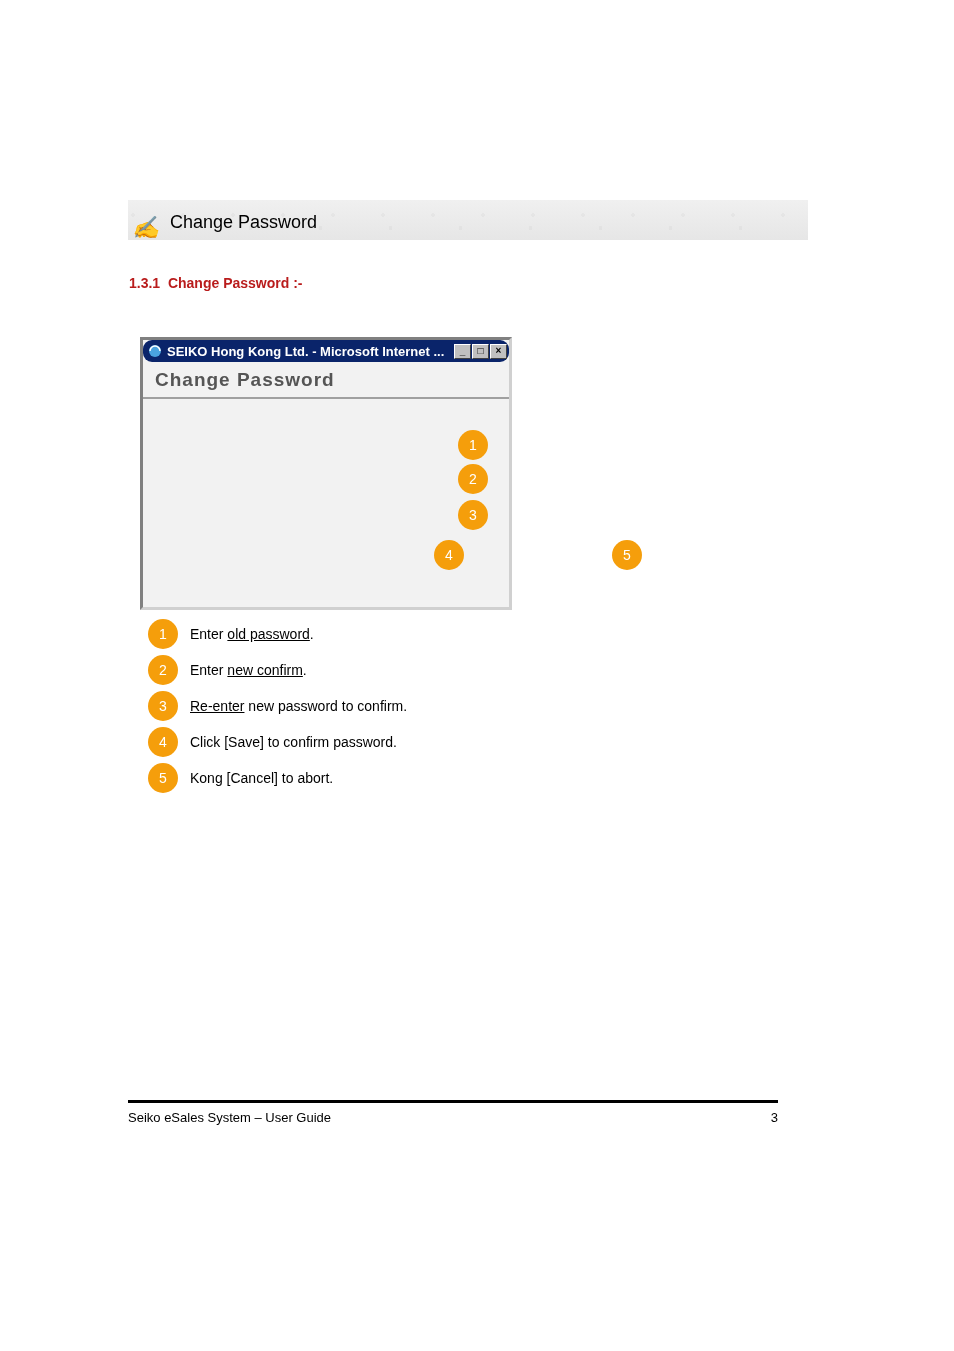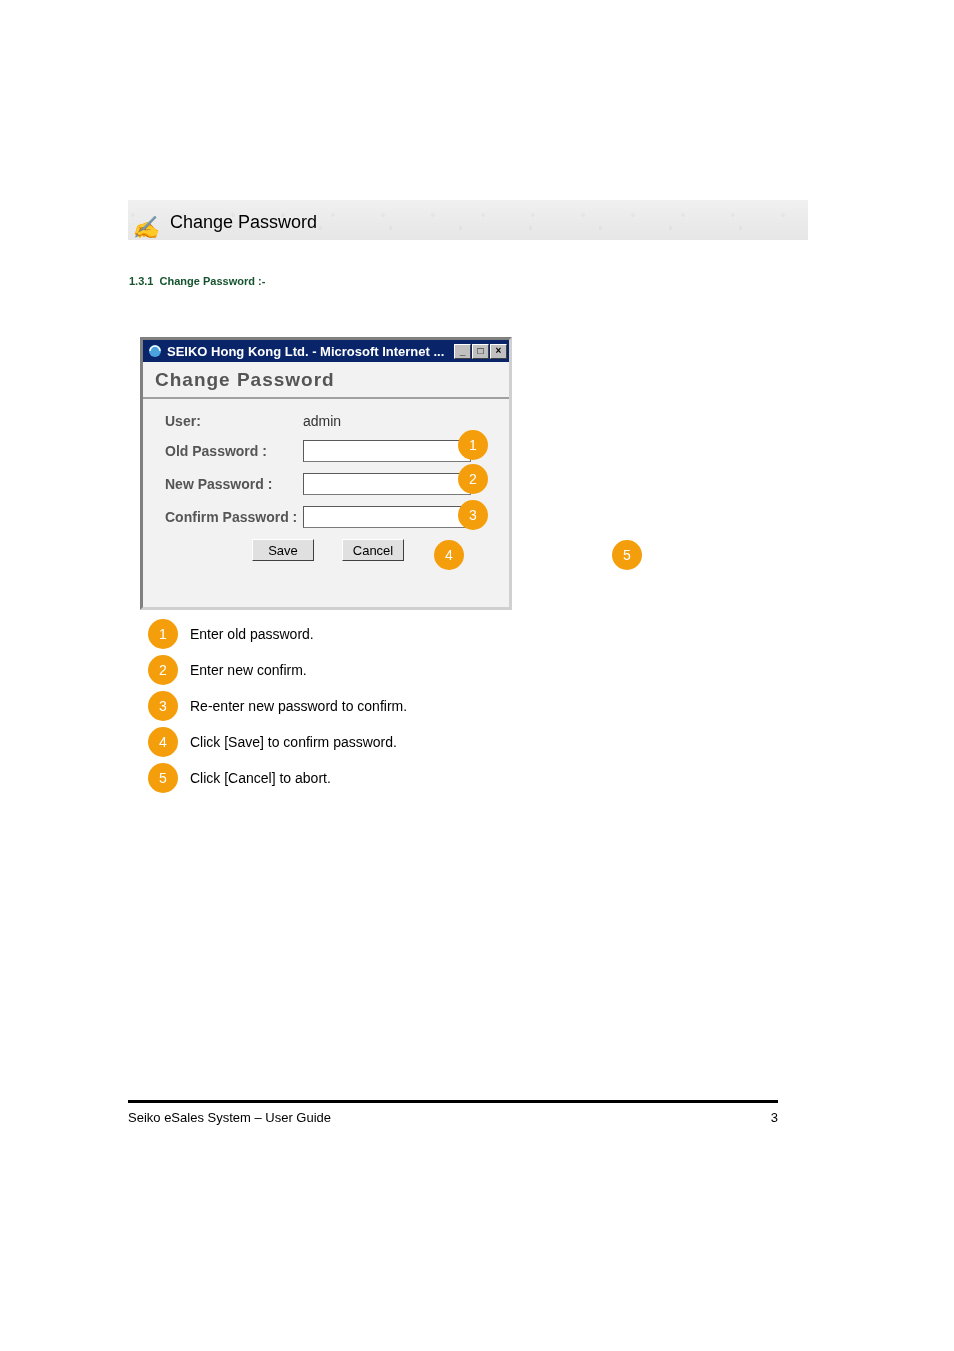--- a/index.html
+++ b/index.html
@@ -41,23 +41,23 @@
     position: absolute;
     left: 170px;
     top: 212px;
     font-size: 18px;
     color: #000;
   }
   .section-num {
     position: absolute;
     left: 129px;
     top: 275px;
-    font-size: 11px;
-    font-weight: bold;
-    color: #14532d;
+    font-size: 14px;
+    font-weight: bold;
+    color: #b91c1c;
   }
   .screenshot-outer {
     position: absolute;
     left: 140px;
     top: 337px;
     width: 372px;
     height: 273px;
     border: 3px solid #808080;
     border-right-color: #d0d0d0;
     border-bottom-color: #d0d0d0;
@@ -65,20 +65,21 @@
   }
   .titlebar {
     height: 22px;
     background: linear-gradient(#0a246a, #0a246a);
     color: #fff;
     font-size: 13px;
     font-weight: bold;
     display: flex;
     align-items: center;
     padding: 0 2px 0 4px;
+    border-radius: 9px;
   }
   .titlebar .ie-icon {
     width: 16px; height: 16px;
     margin-right: 4px;
     display: inline-flex;
     align-items: center;
     justify-content: center;
   }
   .titlebar .title-text {
     flex: 1;
@@ -187,20 +188,21 @@
     border-radius: 50%;
     background: #f59e0b;
     color: #fff;
     font-size: 14px;
     display: flex;
     align-items: center;
     justify-content: center;
     margin-right: 12px;
   }
   .legend-text .u {
+    text-decoration: underline;
   }
   .footer-line {
     position: absolute;
     left: 128px;
     top: 1100px;
     width: 650px;
     border-top: 3px solid #000;
   }
   .footer-text {
     position: absolute;
@@ -233,42 +235,20 @@
             <path d="M2 7 A5 5 0 0 1 12 7" stroke="#fff" stroke-width="1.5" fill="none"></path>
           </svg>
       </span>
       <span class="title-text">SEIKO Hong Kong Ltd. - Microsoft Internet ...</span>
       <span class="winbtn">_</span>
       <span class="winbtn">□</span>
       <span class="winbtn">×</span>
     </div>
     <div class="dlg-body">
       <div class="dlg-title">Change Password</div>
-      <div class="form-area">
-        <div class="form-row">
-          <div class="form-label">User:</div>
-          <div class="form-value">admin</div>
-        </div>
-        <div class="form-row">
-          <div class="form-label">Old Password :</div>
-          <input class="form-input" type="password" style="">
-        </div>
-        <div class="form-row">
-          <div class="form-label">New Password :</div>
-          <input class="form-input" type="password" style="">
-        </div>
-        <div class="form-row">
-          <div class="form-label">Confirm Password :</div>
-          <input class="form-input" type="password" style="">
-        </div>
-        <div class="btn-row">
-          <div class="dlg-btn">Save</div>
-          <div class="dlg-btn">Cancel</div>
-        </div>
-      </div>
     </div>
   </div>
 
   <div class="marker" style="left:458px; top:430px;">1</div>
   <div class="marker" style="left:458px; top:464px;">2</div>
   <div class="marker" style="left:458px; top:500px;">3</div>
   <div class="marker" style="left:434px; top:540px;">4</div>
   <div class="marker" style="left:612px; top:540px;">5</div>
 
   <div class="legend">
@@ -283,21 +263,21 @@
     <div class="legend-row">
       <div class="legend-marker">3</div>
       <div class="legend-text"><span></span><span class="u">Re-enter</span><span> new password to confirm.</span></div>
     </div>
     <div class="legend-row">
       <div class="legend-marker">4</div>
       <div class="legend-text"><span>Click [Save] to confirm password.</span></div>
     </div>
     <div class="legend-row">
       <div class="legend-marker">5</div>
-      <div class="legend-text"><span>Click [Cancel] to abort.</span></div>
+      <div class="legend-text"><span>Kong [Cancel] to abort.</span></div>
     </div>
   </div>
 
   <div class="footer-line"></div>
   <div class="footer-text">
     <span>Seiko eSales System – User Guide</span>
     <span>3</span>
   </div>
 
 </div>

